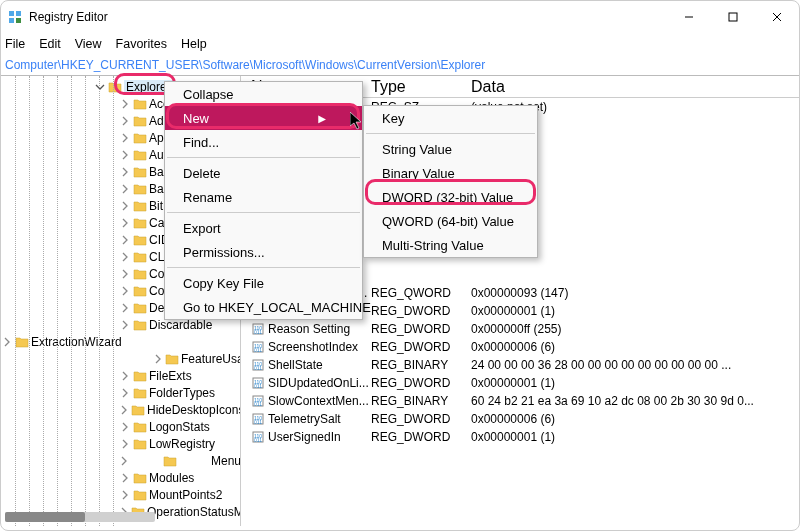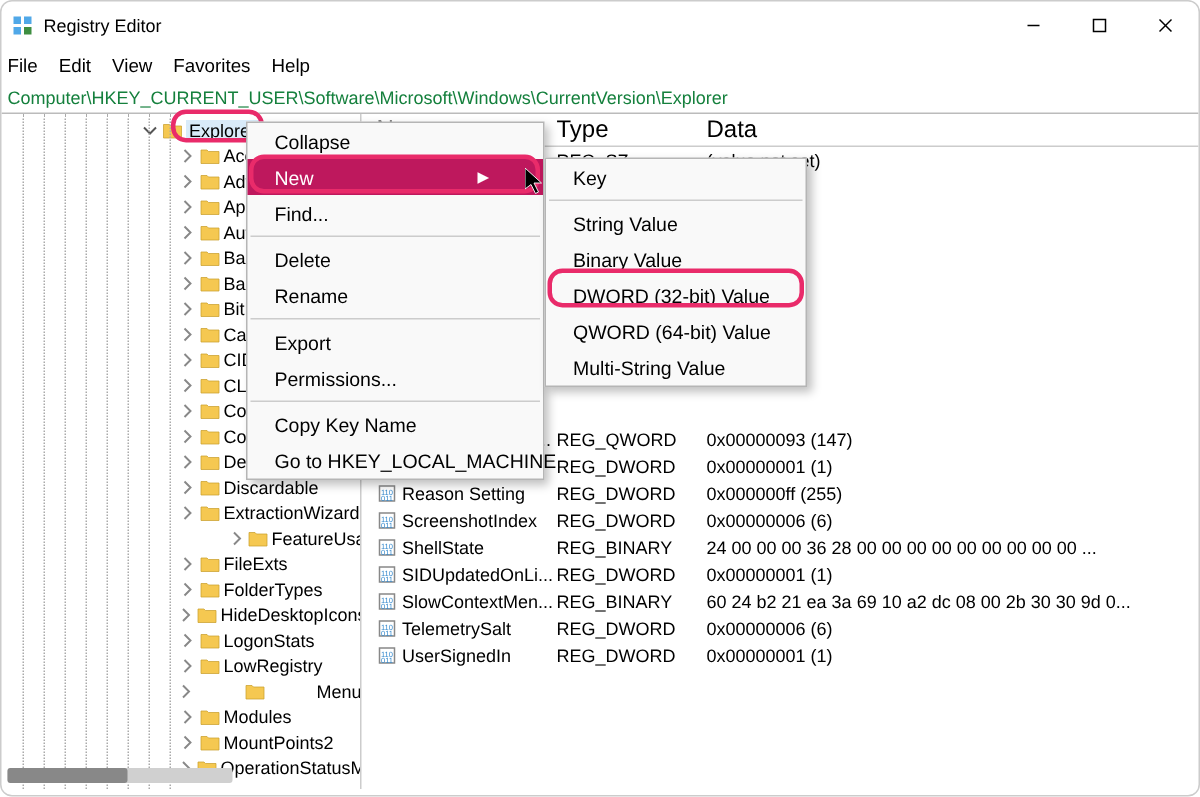--- a/index.html
+++ b/index.html
@@ -5,21 +5,21 @@
   * { box-sizing: border-box; margin: 0; padding: 0; font-family: "Segoe UI", Arial, sans-serif; }
   body { background: #fff; width: 800px; height: 531px; overflow: hidden; border: 1px solid #ccc; border-radius: 8px; position: relative; }
   .titlebar { height: 32px; display: flex; align-items: center; padding-left: 6px; }
   .titlebar .app-icon { width: 16px; height: 16px; margin-right: 6px; display:flex; align-items:center; justify-content:center;}
   .titlebar .title { font-size: 12px; color: #000; }
   .winbtns { margin-left: auto; display: flex; }
   .winbtn { width: 44px; height: 32px; display: flex; align-items: center; justify-content: center; font-size: 12px; }
   .winbtn svg { stroke: #000; }
   .menubar { height: 22px; display: flex; align-items: center; padding-left: 4px; gap: 14px; font-size: 12.5px; color:#000;}
   .menubar span { cursor: default; }
-  .addressbar { height: 20px; font-size: 12px; color:#15803d; padding-left: 4px; display: flex; align-items: center; }
+  .addressbar { height: 20px; font-size: 12px; color:#3b82f6; padding-left: 4px; display: flex; align-items: center; }
   .divider { height: 1px; background: #bbb; width: 100%; }
   .content { display: flex; position: relative; height: 450px; }
   .tree-pane { width: 240px; overflow: hidden; position: relative; border-right: 1px solid #ccc; }
   .tree-lines { position:absolute; left:0; top:0; bottom:0; width:100%; pointer-events:none; }
   .tree-lines .vline { position:absolute; top:0; bottom:0; border-left:1px dotted #aaa; }
   .tree { padding-top: 2px; }
   .tree-item { display:flex; align-items:center; height:17px; font-size:12px; color:#000; white-space:nowrap; }
   .tree-item .chevron { width:12px; height:12px; margin-right:2px; display:flex; align-items:center; justify-content:center;}
   .tree-item .folder-icon { width:14px; height:14px; margin-right:2px; }
   .tree-item.selected .label { background: rgba(0,120,215,0.15); padding: 0 2px; }
@@ -262,21 +262,21 @@
           <span class="chevron">
             <svg width="10" height="10">
               <path d="M3 1 L7 5 L3 9" fill="none" stroke="#888" stroke-width="1.3"></path>
             </svg>
           </span>
           <span class="folder-icon"><svg width="14" height="14" viewBox="0 0 14 14">
               <path d="M1 3 L5 3 L6 4 L13 4 L13 12 L1 12 Z" fill="#f5c851" stroke="#caa02f" stroke-width="0.5"></path>
             </svg></span>
           <span class="label">Discardable</span>
         </div>
-        <div class="tree-item" style="padding-left: 118px;">
+        <div class="tree-item" style="">
           <span class="chevron">
             <svg width="10" height="10">
               <path d="M3 1 L7 5 L3 9" fill="none" stroke="#888" stroke-width="1.3"></path>
             </svg>
           </span>
           <span class="folder-icon"><svg width="14" height="14" viewBox="0 0 14 14">
               <path d="M1 3 L5 3 L6 4 L13 4 L13 12 L1 12 Z" fill="#f5c851" stroke="#caa02f" stroke-width="0.5"></path>
             </svg></span>
           <span class="label">ExtractionWizard</span>
         </div>
@@ -538,21 +538,21 @@
         <span class="ctx-arrow">▶</span>
       </div>
     <div class="ctx-item">Find...</div>
     <div class="ctx-sep"></div>
     <div class="ctx-item">Delete</div>
     <div class="ctx-item">Rename</div>
     <div class="ctx-sep"></div>
     <div class="ctx-item">Export</div>
     <div class="ctx-item">Permissions...</div>
     <div class="ctx-sep"></div>
-    <div class="ctx-item">Copy Key Name</div>
+    <div class="ctx-item">Copy Key File</div>
     <div class="ctx-item">Go to HKEY_LOCAL_MACHINE</div>
   </div>
 
   <div class="sub-item-highlight-box" style="left:165px; top:27px; width:194px; height:26px;"></div>
 
   <div class="ctx-menu submenu" style="left:362px; top:29px; width:175px;">
     <div class="ctx-item">Key</div>
     <div class="ctx-sep"></div>
     <div class="ctx-item">String Value</div>
     <div class="ctx-item">Binary Value</div>

